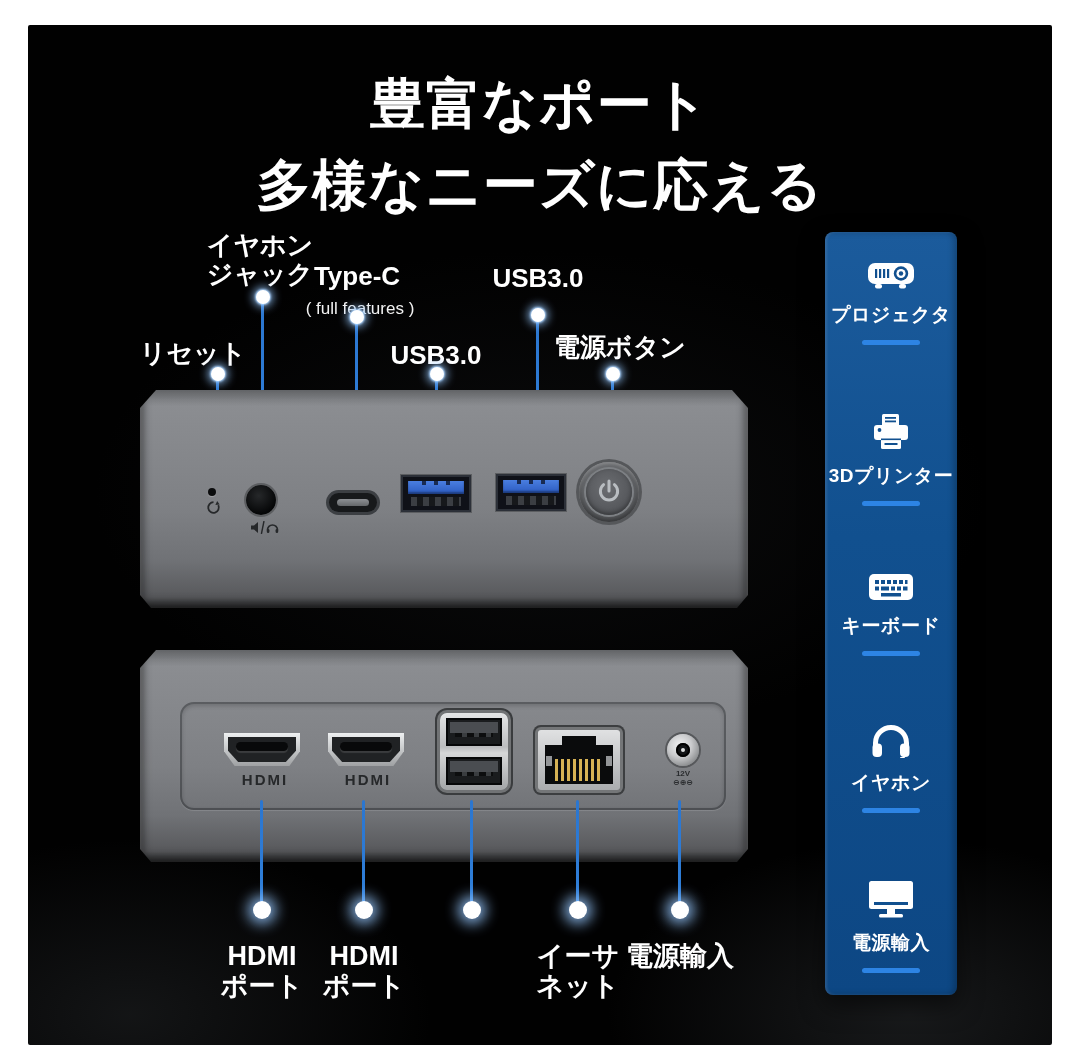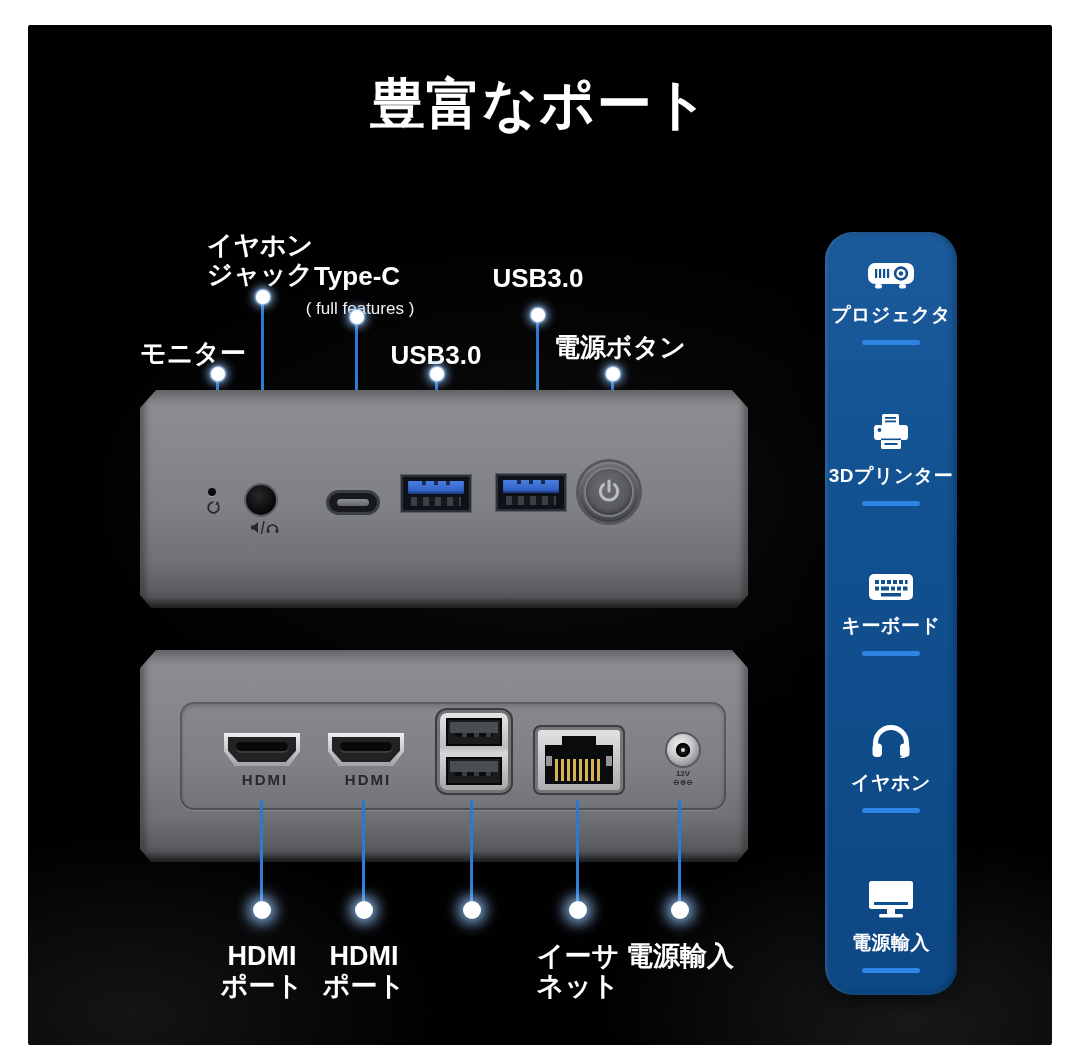--- a/index.html
+++ b/index.html
@@ -91,45 +91,46 @@
   .eth .clipL{left:8px;} .eth .clipR{right:8px;}
   .dc{position:absolute;width:32px;height:32px;border-radius:50%;
     background:radial-gradient(circle at 40% 36%,#f2f3f4,#c9cacc 42%,#8b8d8f 76%,#6e7072);
     box-shadow:0 0 0 2px #56585b,0 1px 2px rgba(255,255,255,.3);}
   .dc-hole{position:absolute;left:9px;top:9px;width:14px;height:14px;border-radius:50%;
     background:#121416;box-shadow:inset 0 0 0 2px #000;}
   .dc-pin{position:absolute;left:14px;top:14px;width:4px;height:4px;border-radius:50%;background:#dedfe0;}
   .dc-print{position:absolute;color:#2a2c2e;font-size:8px;line-height:9px;font-weight:bold;
     text-align:center;width:40px;}
   
-  .sidebar{position:absolute;left:797px;top:207px;width:132px;height:763px;border-radius:28px;
+  .sidebar{position:absolute;left:797px;top:207px;width:132px;height:763px;border-radius:8px;
     background:linear-gradient(180deg,#1b5b9c 0%,#11508f 40%,#0d4784 100%);
     box-shadow:inset 2px 0 3px rgba(255,255,255,.12),inset -3px 0 6px rgba(0,0,0,.25),0 10px 24px rgba(0,0,0,.5);
     display:flex;flex-direction:column;justify-content:space-between;align-items:center;
     padding:26px 0 22px 0;box-sizing:border-box;}
   .sb-item{display:flex;flex-direction:column;align-items:center;}
   .sb-label{margin-top:12px;color:#fff;font-size:19px;font-weight:bold;letter-spacing:.5px;white-space:nowrap;}
   .sb-div{margin-top:12px;width:58px;height:5px;border-radius:2.5px;background:#2d84e4;}
 </style>
 </head>
 <body>
 
 <div class="page">
  <div class="canvas">
 
   <div class="title">
     <div class="t1">豊富なポート</div>
+    <div class="t2">多様なニーズに応える</div>
   </div>
 
   <div class="plabel" style="left:172px;top:206px;width:120px;">イヤホン
 ジャック</div>
   <div class="plabel" style="left:269px;top:237px;width:120px;">Type-C</div>
   <div class="plabel small" style="left:252px;top:269px;width:160px;">( full features )</div>
   <div class="plabel" style="left:450px;top:239px;width:120px;">USB3.0</div>
-  <div class="plabel" style="left:105px;top:314px;width:120px;">モニター</div>
+  <div class="plabel" style="left:105px;top:314px;width:120px;">リセット</div>
   <div class="plabel" style="left:348px;top:316px;width:120px;">USB3.0</div>
   <div class="plabel" style="left:522px;top:308px;width:140px;">電源ボタン</div>
 
   <div class="cline" style="left:188px;top:349px;height:88px;"></div>
   <div class="cline" style="left:233px;top:272px;height:165px;"></div>
   <div class="cline" style="left:327px;top:292px;height:145px;"></div>
   <div class="cline" style="left:407px;top:349px;height:88px;"></div>
   <div class="cline" style="left:508px;top:290px;height:147px;"></div>
   <div class="cline" style="left:583px;top:349px;height:88px;"></div>
   <div class="cdot" style="left:183px;top:342px;"></div>

